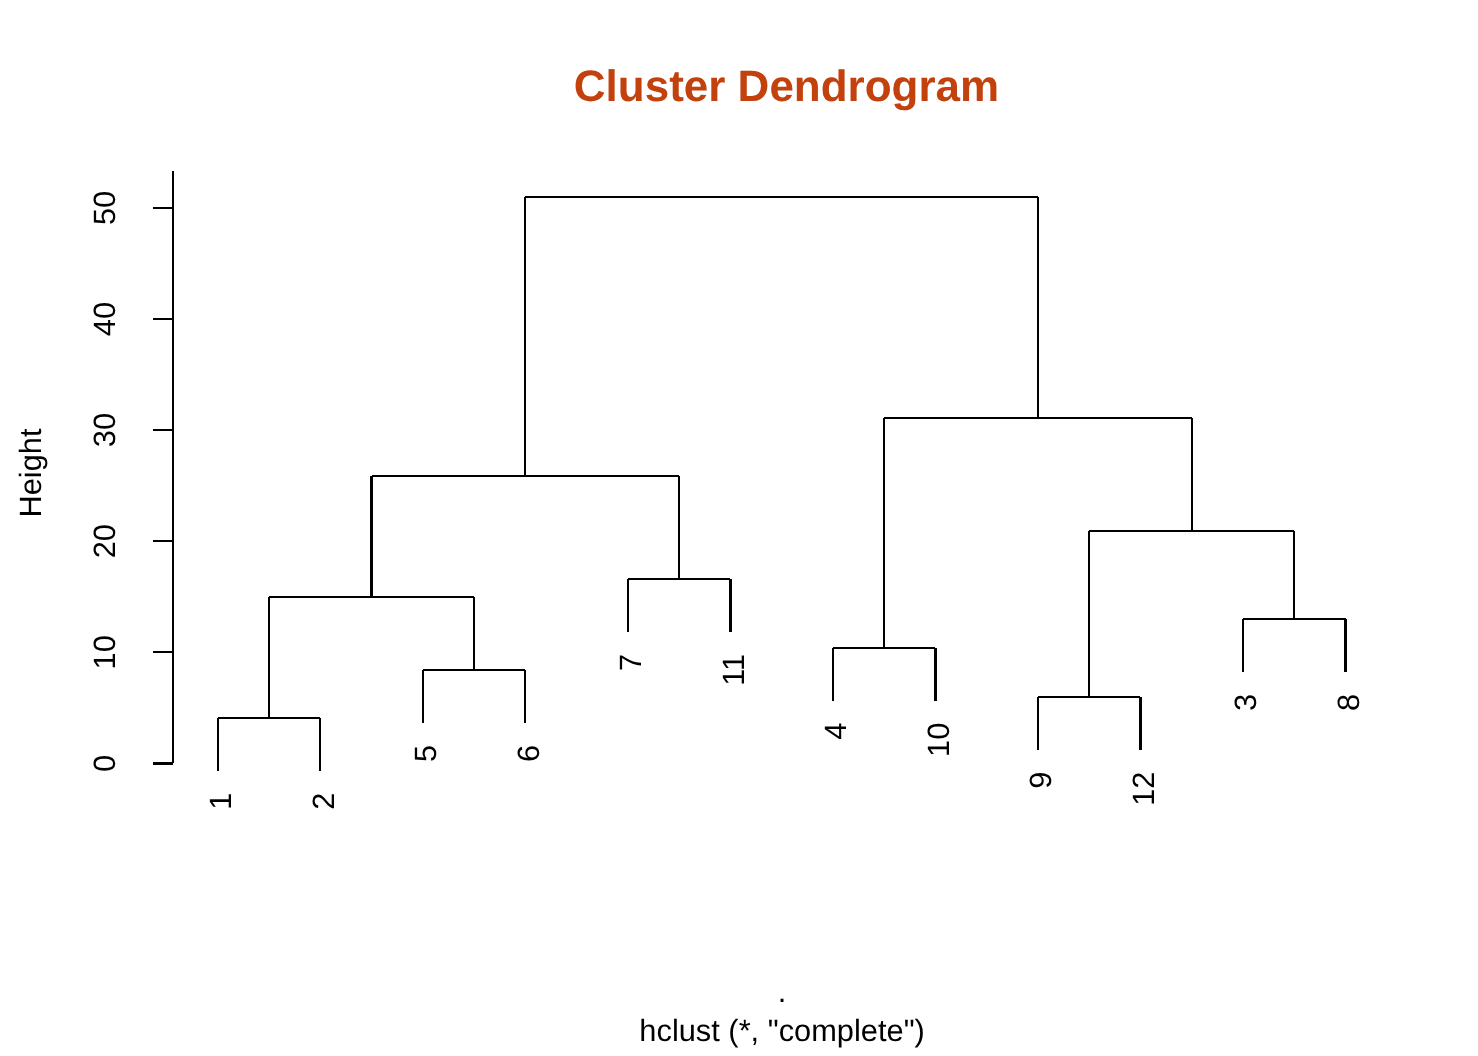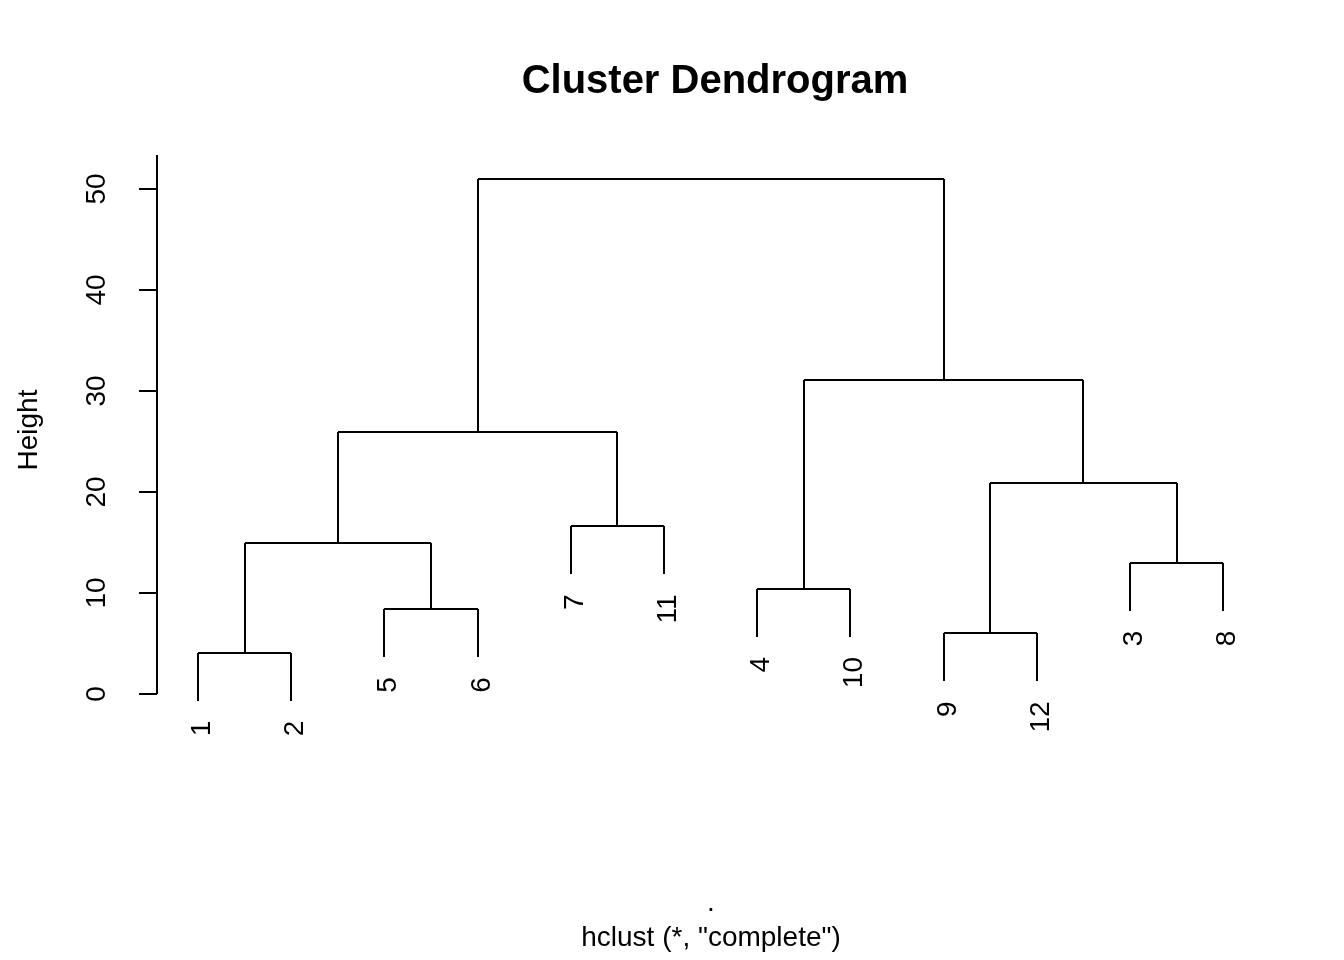--- a/index.html
+++ b/index.html
@@ -7,21 +7,21 @@
     position:relative;
     width:1344px;height:960px;
     background:#fff;
     font-family:"Liberation Sans", sans-serif;
     overflow:hidden;
   }
   .plot-title{
     position:absolute;
     left:715px;top:57px;
     transform:translateX(-50%);
-    font-size:40px;font-weight:bold;color:#000000;
+    font-size:40px;font-weight:bold;color:#c2410c;
     white-space:nowrap;
   }
   .y-axis-title{
     position:absolute;
     left:28px;top:430px;
     transform:translate(-50%,-50%) rotate(-90deg);
     font-size:28px;color:#000;
     white-space:nowrap;
   }
   .x-axis-label{

